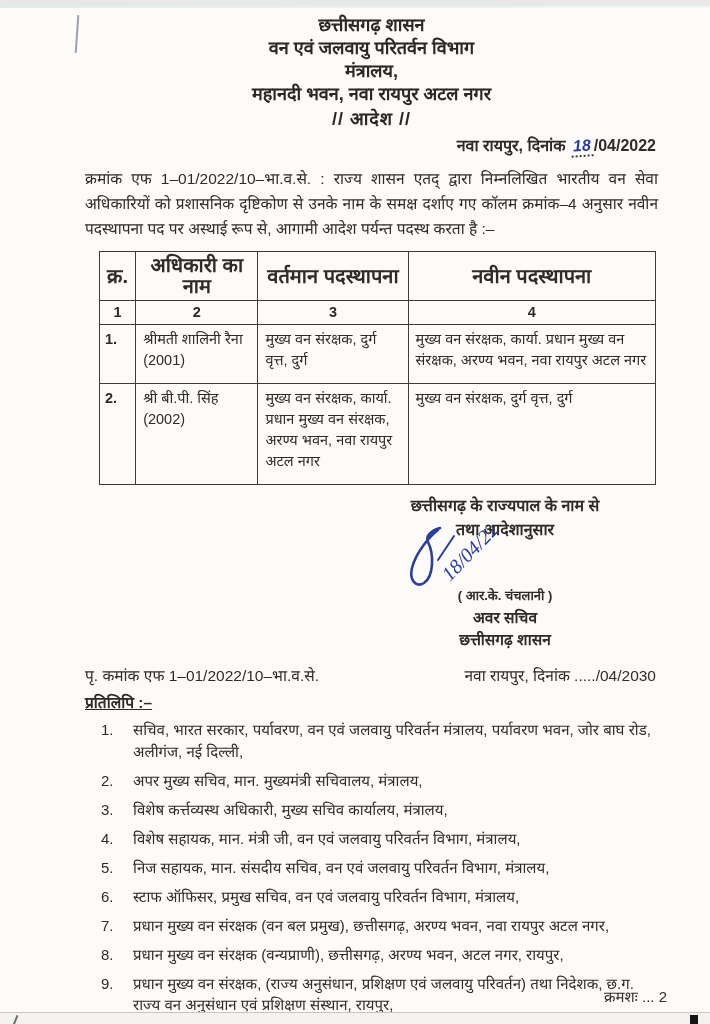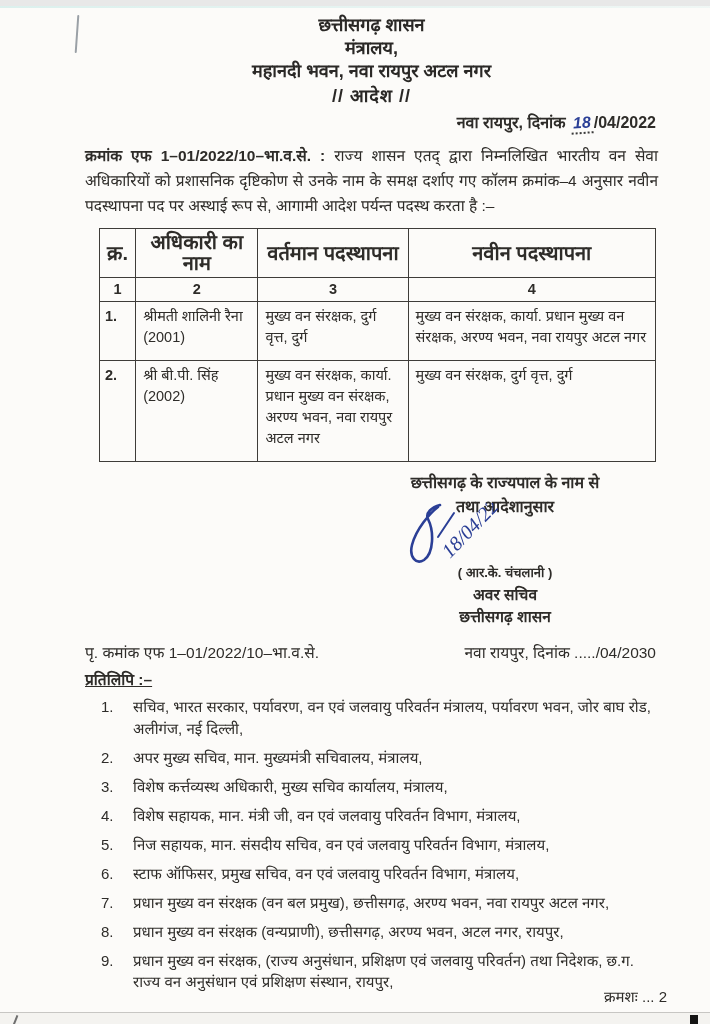--- a/index.html
+++ b/index.html
@@ -35,21 +35,21 @@
 
   .issue-date-line { text-align:right; font-weight:700; font-size:16px; margin-top:3px; padding-right:2px; }
   .hand-day {
     color:#2b3f96; font-style:italic; font-weight:700;
     display:inline-block; transform:rotate(-4deg);
     border-bottom:2px dotted #3a3a3a;
     padding:0 2px; margin:0 1px;
   }
 
   .order-para { margin-top:9px; font-size:15.5px; line-height:25px; text-align:justify; font-weight:500; }
-  .order-para .refno { font-weight:700; }
+  .order-para .refno { font-weight:400; }
 
   table.posting { border-collapse:collapse; margin:10px 0 0 14px; width:calc(100% - 16px);
     font-size:14.5px; line-height:21px; }
   table.posting th, table.posting td { border:1.6px solid #3e3c39; }
   table.posting th { font-weight:700; text-align:center; padding:3px 4px; font-size:20px; }
   table.posting .numrow td { text-align:center; padding:1px 4px; font-weight:600; height:23px; }
   table.posting tbody td { vertical-align:top; padding:4px 7px 12px 7px; font-weight:500; }
   table.posting tbody td.sn { padding-left:5px; font-weight:600; }
   .col-sn { width:6.5%; } .col-name { width:22%; } .col-cur { width:27%; } .col-new { width:44.5%; }
 
@@ -75,20 +75,21 @@
 </head>
 <body>
 
 <div class="page">
 
   <div class="scan-topline"></div>
   <div class="scan-topmark"></div>
 
   <div class="letterhead">
     <div>छत्तीसगढ़ शासन</div>
+    <div>वन एवं जलवायु परितर्वन विभाग</div>
     <div>मंत्रालय,</div>
     <div>महानदी भवन, नवा रायपुर अटल नगर</div>
     <div class="order-title">// आदेश //</div>
   </div>
 
   <div class="issue-date-line">
     <span>नवा रायपुर, दिनांक </span><span class="hand-day">18</span><span>/04/2022</span>
   </div>
 
   <p class="order-para">

